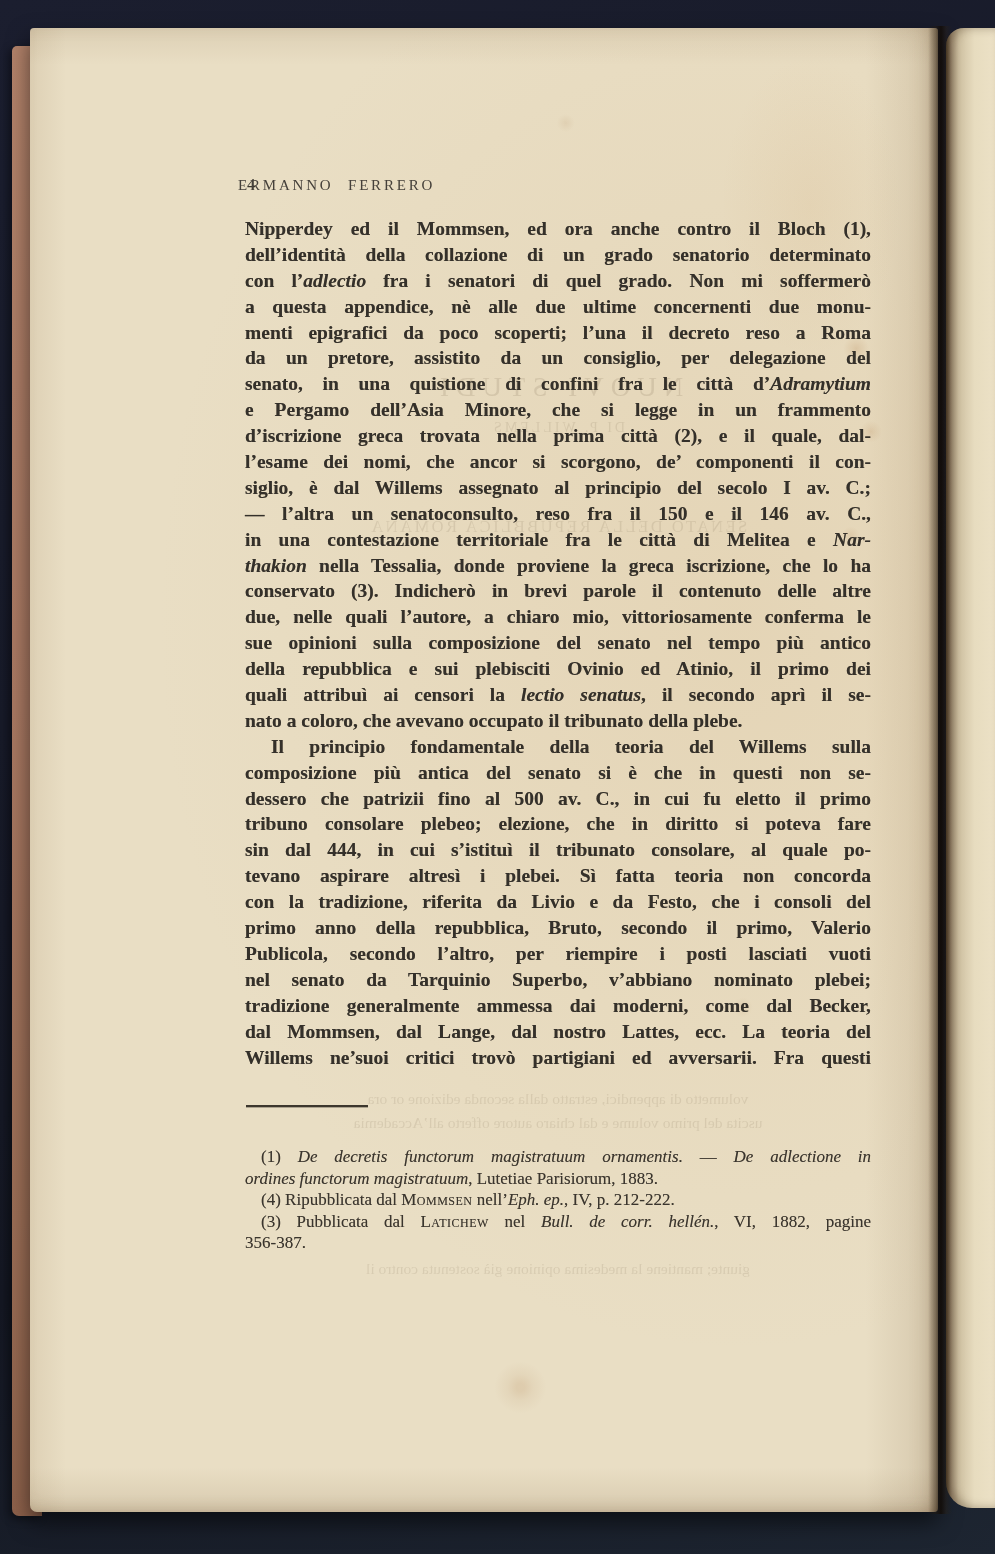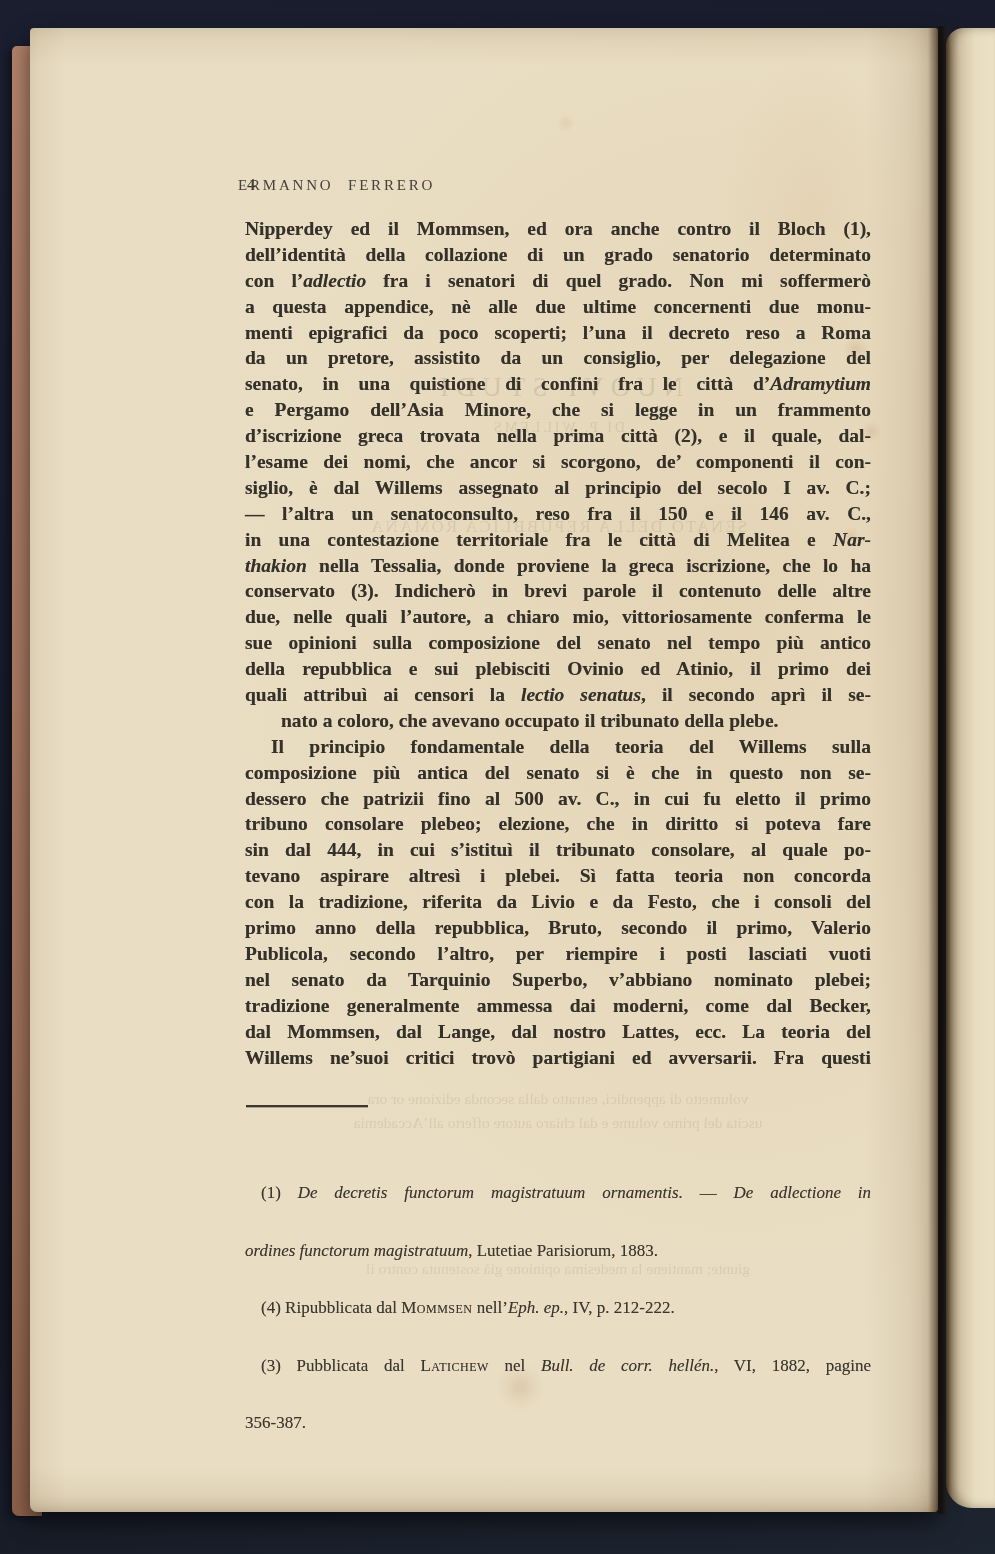--- a/index.html
+++ b/index.html
@@ -45,31 +45,31 @@
   
   .running-head{position:absolute;left:215px;top:146px;width:626px;height:24px;color:#45403a;}
   .pageno{position:absolute;left:2px;top:1px;font-size:17px;color:#3a362f;}
   .rtitle{position:absolute;left:0;top:3px;width:100%;text-align:left;transform:translateX(-7px);
     font-size:15px;letter-spacing:2.8px;word-spacing:8px;color:#45403a;}
 
   
   .body-text{position:absolute;left:215px;top:188px;width:626px;color:#34302a;
     font-size:19.5px;line-height:25.9px;text-shadow:0 0 .4px rgba(45,35,22,.45);font-weight:bold;}
   .bline{text-align:justify;text-align-last:justify;height:25.9px;white-space:normal;}
-  .bline.par-end{text-align-last:left;margin-left:36px;}
+  .bline.par-end{text-align-last:left;}
   .bline.indent{text-indent:26px;}
   .it{font-style:italic;}
   .sc{font-variant:small-caps;letter-spacing:.5px;}
 
   
   .fn-rule{position:absolute;left:216px;top:1077px;width:122px;height:2px;background:#3d372d;
     box-shadow:0 1px 0 rgba(61,55,45,.35);}
   .footnotes{position:absolute;left:215px;top:1118px;width:626px;color:#3a352e;
     font-size:17px;line-height:21.5px;text-shadow:0 0 .3px rgba(45,35,22,.4);}
-  .fline{text-align:justify;text-align-last:justify;height:21.5px;margin-top:36px;}
+  .fline{text-align:justify;text-align-last:justify;height:21.5px;}
   .fline.par-end{text-align-last:left;}
   .fline.indent{text-indent:16px;}
 
   
   .ghost-layer{position:absolute;inset:0;pointer-events:none;}
   .ghost{position:absolute;left:215px;width:626px;text-align:center;
     transform:scaleX(-1);color:#74634a;opacity:.14;filter:blur(.5px);}
   .ghost.g0{top:344px;font-size:27px;letter-spacing:7px;opacity:.16;}
   .ghost.g1{top:392px;font-size:14px;letter-spacing:3px;}
   .ghost.g2{top:489px;font-size:16.5px;letter-spacing:2.5px;}
@@ -114,21 +114,21 @@
         <div class="bline"><span>— l’altra un senatoconsulto, reso fra il 150 e il 146 av. C.,</span></div>
         <div class="bline"><span>in una contestazione territoriale fra le città di Melitea e </span><span class="it">Nar-</span></div>
         <div class="bline"><span class="it">thakion</span><span> nella Tessalia, donde proviene la greca iscrizione, che lo ha</span></div>
         <div class="bline"><span>conservato (3). Indicherò in brevi parole il contenuto delle altre</span></div>
         <div class="bline"><span>due, nelle quali l’autore, a chiaro mio, vittoriosamente conferma le</span></div>
         <div class="bline"><span>sue opinioni sulla composizione del senato nel tempo più antico</span></div>
         <div class="bline"><span>della repubblica e sui plebisciti Ovinio ed Atinio, il primo dei</span></div>
         <div class="bline"><span>quali attribuì ai censori la </span><span class="it">lectio senatus</span><span>, il secondo aprì il se-</span></div>
         <div class="bline par-end"><span>nato a coloro, che avevano occupato il tribunato della plebe.</span></div>
         <div class="bline indent"><span>Il principio fondamentale della teoria del Willems sulla</span></div>
-        <div class="bline"><span>composizione più antica del senato si è che in questo non se-</span></div>
+        <div class="bline"><span>composizione più antica del senato si è che in questi non se-</span></div>
         <div class="bline"><span>dessero che patrizii fino al 500 av. C., in cui fu eletto il primo</span></div>
         <div class="bline"><span>tribuno consolare plebeo; elezione, che in diritto si poteva fare</span></div>
         <div class="bline"><span>sin dal 444, in cui s’istituì il tribunato consolare, al quale po-</span></div>
         <div class="bline"><span>tevano aspirare altresì i plebei. Sì fatta teoria non concorda</span></div>
         <div class="bline"><span>con la tradizione, riferita da Livio e da Festo, che i consoli del</span></div>
         <div class="bline"><span>primo anno della repubblica, Bruto, secondo il primo, Valerio</span></div>
         <div class="bline"><span>Publicola, secondo l’altro, per riempire i posti lasciati vuoti</span></div>
         <div class="bline"><span>nel senato da Tarquinio Superbo, v’abbiano nominato plebei;</span></div>
         <div class="bline"><span>tradizione generalmente ammessa dai moderni, come dal Becker,</span></div>
         <div class="bline"><span>dal Mommsen, dal Lange, dal nostro Lattes, ecc. La teoria del</span></div>

